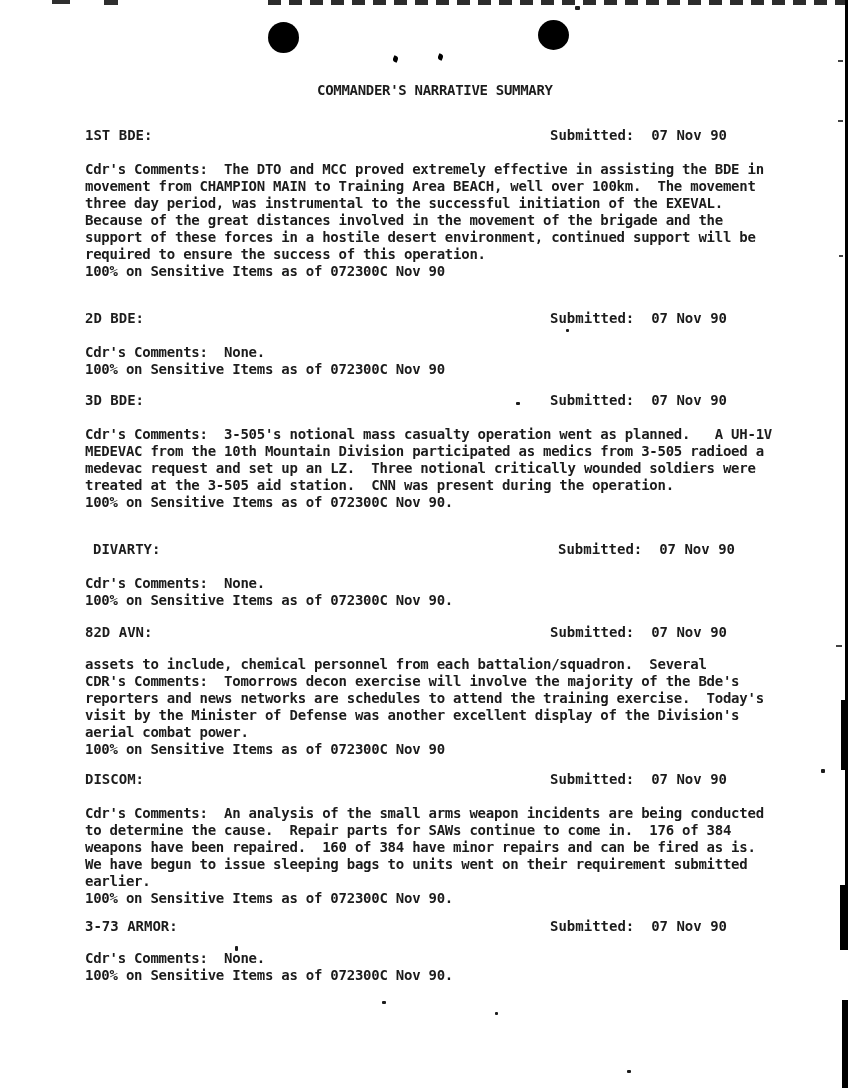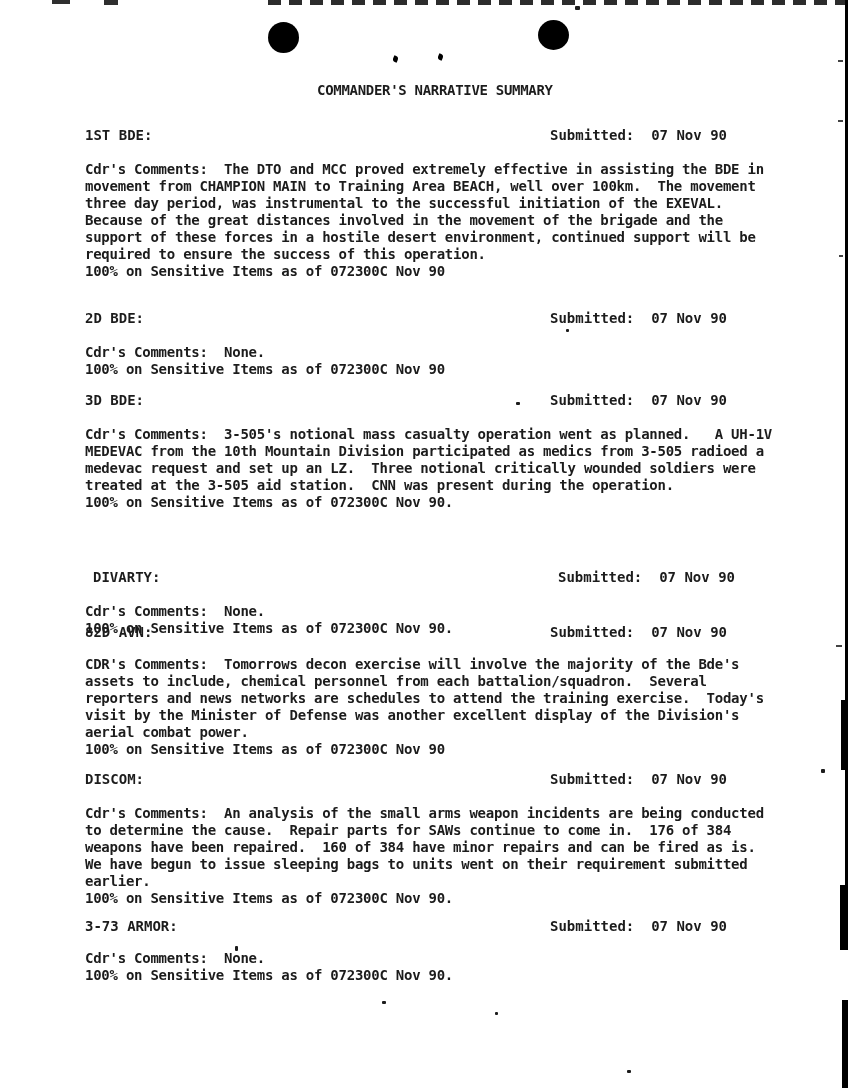--- a/index.html
+++ b/index.html
@@ -95,39 +95,39 @@
     </div>
     <div class="para" style="top:34px;">
       <div class="line">Cdr's Comments:  3-505's notional mass casualty operation went as planned.   A UH-1V</div>
       <div class="line">MEDEVAC from the 10th Mountain Division participated as medics from 3-505 radioed a</div>
       <div class="line">medevac request and set up an LZ.  Three notional critically wounded soldiers were</div>
       <div class="line">treated at the 3-505 aid station.  CNN was present during the operation.</div>
       <div class="line">100% on Sensitive Items as of 072300C Nov 90.</div>
     </div>
   </div>
 
-  <div class="section" style="top:569px;padding-left:8px;">
+  <div class="section" style="top:541px;padding-left:8px;">
     <div class="sec-header">
       <span class="unit-label">DIVARTY:</span>
       <span class="submitted">Submitted:  07 Nov 90</span>
     </div>
     <div class="para" style="top:34px;">
       <div class="line">Cdr's Comments:  None.</div>
       <div class="line">100% on Sensitive Items as of 072300C Nov 90.</div>
     </div>
   </div>
 
   <div class="section" style="top:624px;">
     <div class="sec-header">
       <span class="unit-label">82D AVN:</span>
       <span class="submitted">Submitted:  07 Nov 90</span>
     </div>
     <div class="para" style="top:32px;">
+      <div class="line">assets to include, chemical personnel from each battalion/squadron.  Several</div>
       <div class="line">CDR's Comments:  Tomorrows decon exercise will involve the majority of the Bde's</div>
-      <div class="line">assets to include, chemical personnel from each battalion/squadron.  Several</div>
       <div class="line">reporters and news networks are schedules to attend the training exercise.  Today's</div>
       <div class="line">visit by the Minister of Defense was another excellent display of the Division's</div>
       <div class="line">aerial combat power.</div>
       <div class="line">100% on Sensitive Items as of 072300C Nov 90</div>
     </div>
   </div>
 
   <div class="section" style="top:771px;">
     <div class="sec-header">
       <span class="unit-label">DISCOM:</span>

